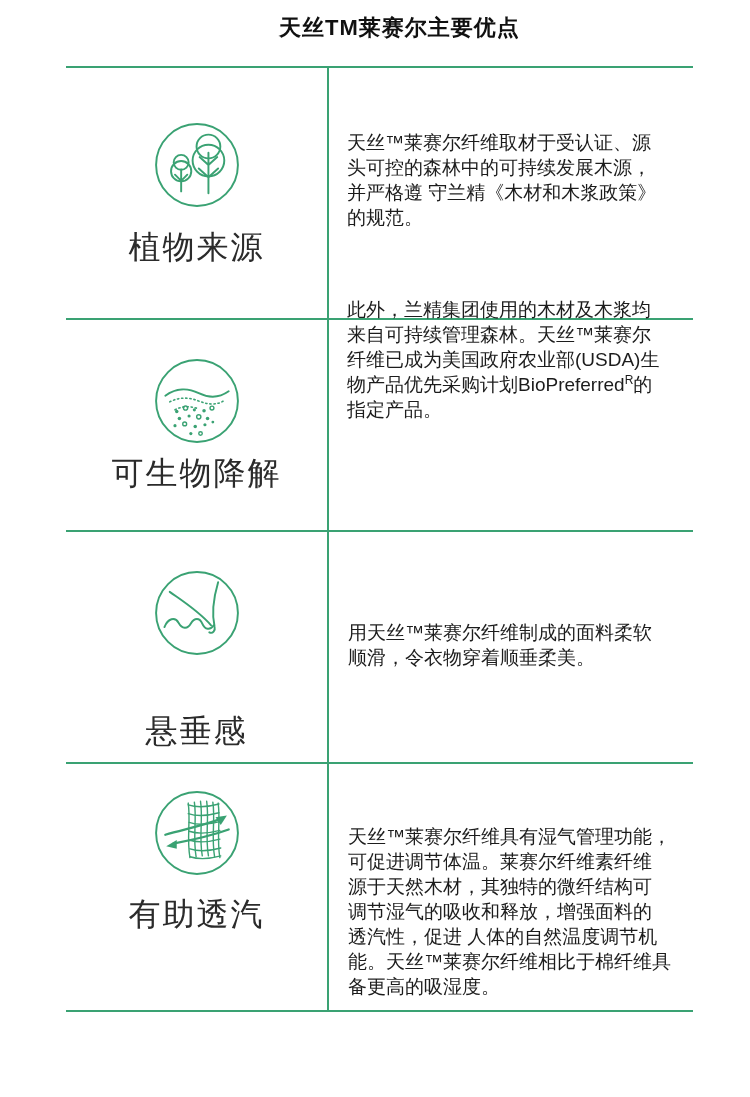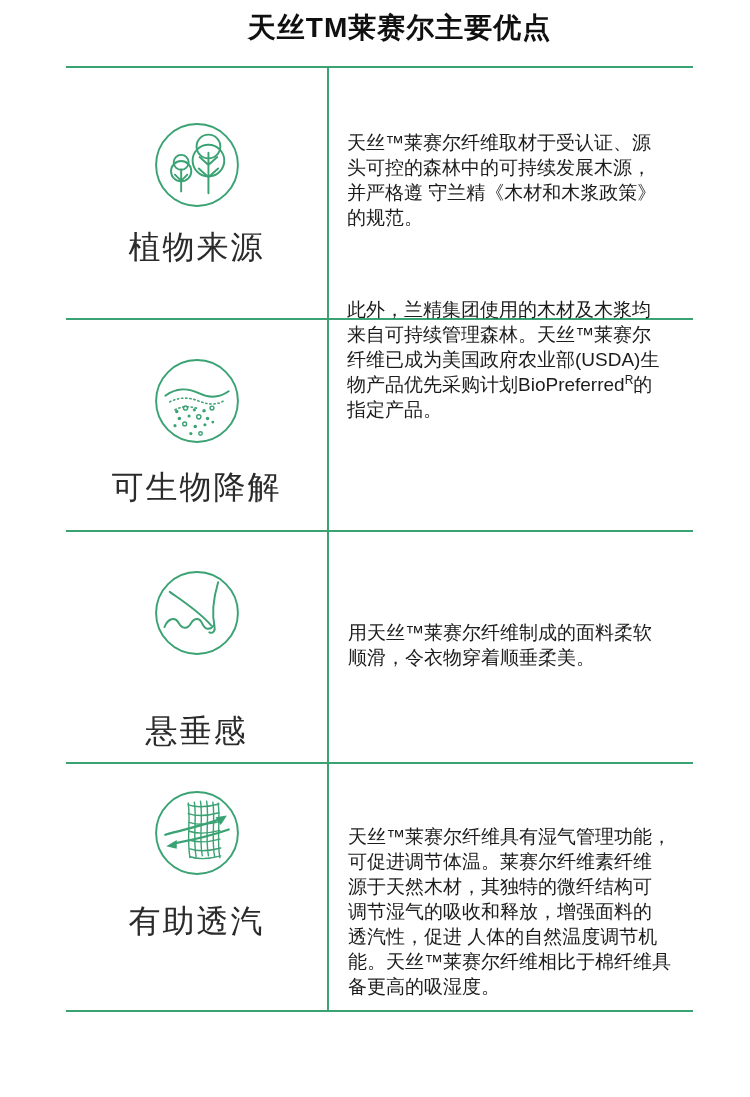--- a/index.html
+++ b/index.html
@@ -4,21 +4,21 @@
 <style>
   html,body { margin:0; padding:0; background:#ffffff; }
   .page {
     position:relative; width:750px; height:1097px; background:#ffffff;
     font-family:"Liberation Sans","DejaVu Sans",sans-serif;
     color:#1c1c1c; overflow:hidden;
   }
   .title {
     position:absolute; left:66px; top:13px; width:627px;
     box-sizing:border-box; padding-left:40px;
-    text-align:center; font-size:28px; line-height:30px;
+    text-align:center; font-size:22px; line-height:30px;
     font-weight:700; color:#101010; letter-spacing:1px;
   }
   .table {
     position:absolute; left:66px; top:66px; width:627px;
     border-top:2px solid #3aa273;
   }
   .row { display:flex; border-bottom:2px solid #3aa273; }
   .cell-left {
     width:263px; border-right:2px solid #3aa273;
     display:flex; flex-direction:column; align-items:center;
@@ -35,23 +35,23 @@
   .r1 .cell-right { padding-top:12px;padding-left:18px; }
   .r2 .cell-right { padding-top:74px; }
   .r3 .cell-right { padding-top:88px; }
   .r4 .cell-right { padding-top:60px; }
   .icon-wrap svg { width:88px; height:88px; display:block; }
   .label {
     font-size:32px; line-height:32px; color:#2b2b2b; letter-spacing:2px;
     text-align:center;
   }
   .r1 .label { margin-top:22px; }
-  .r2 .label { margin-top:26px; }
+  .r2 .label { margin-top:12px; }
   .r3 .label { margin-top:58px; }
-  .r4 .label { margin-top:28px; }
+  .r4 .label { margin-top:21px; }
   .body-text { font-size:19px; line-height:25px; color:#1c1c1c; white-space:pre; }
   .body-text p { margin:0 0 17px 0; }
   .body-text p:last-child { margin-bottom:4px; }
   .sup-r { font-size:12px; vertical-align:super; line-height:0; }
   .ico { stroke:#3aa273; fill:none; stroke-width:2.2; stroke-linecap:round; stroke-linejoin:round; }
   .ico-thin { stroke:#3aa273; fill:none; stroke-width:1.6; stroke-linecap:round; }
   .ico-fill { fill:#3aa273; stroke:none; }
   .ico-dash { stroke:#3aa273; fill:none; stroke-width:1.8; stroke-dasharray:1.5 3.2; stroke-linecap:round; }
 </style>
 </head>

